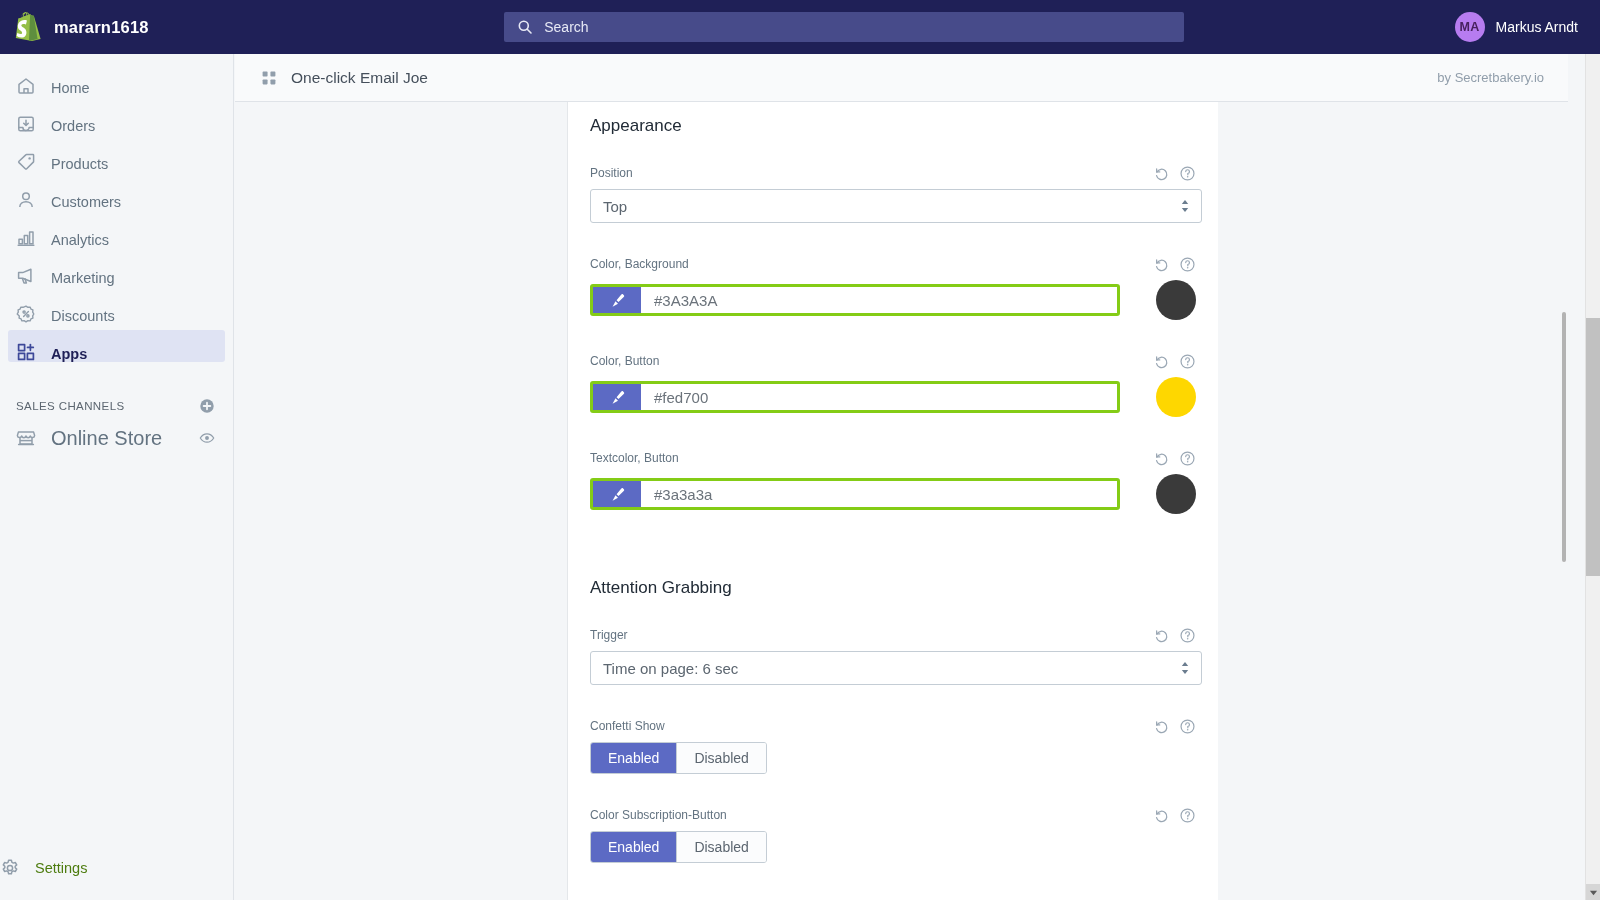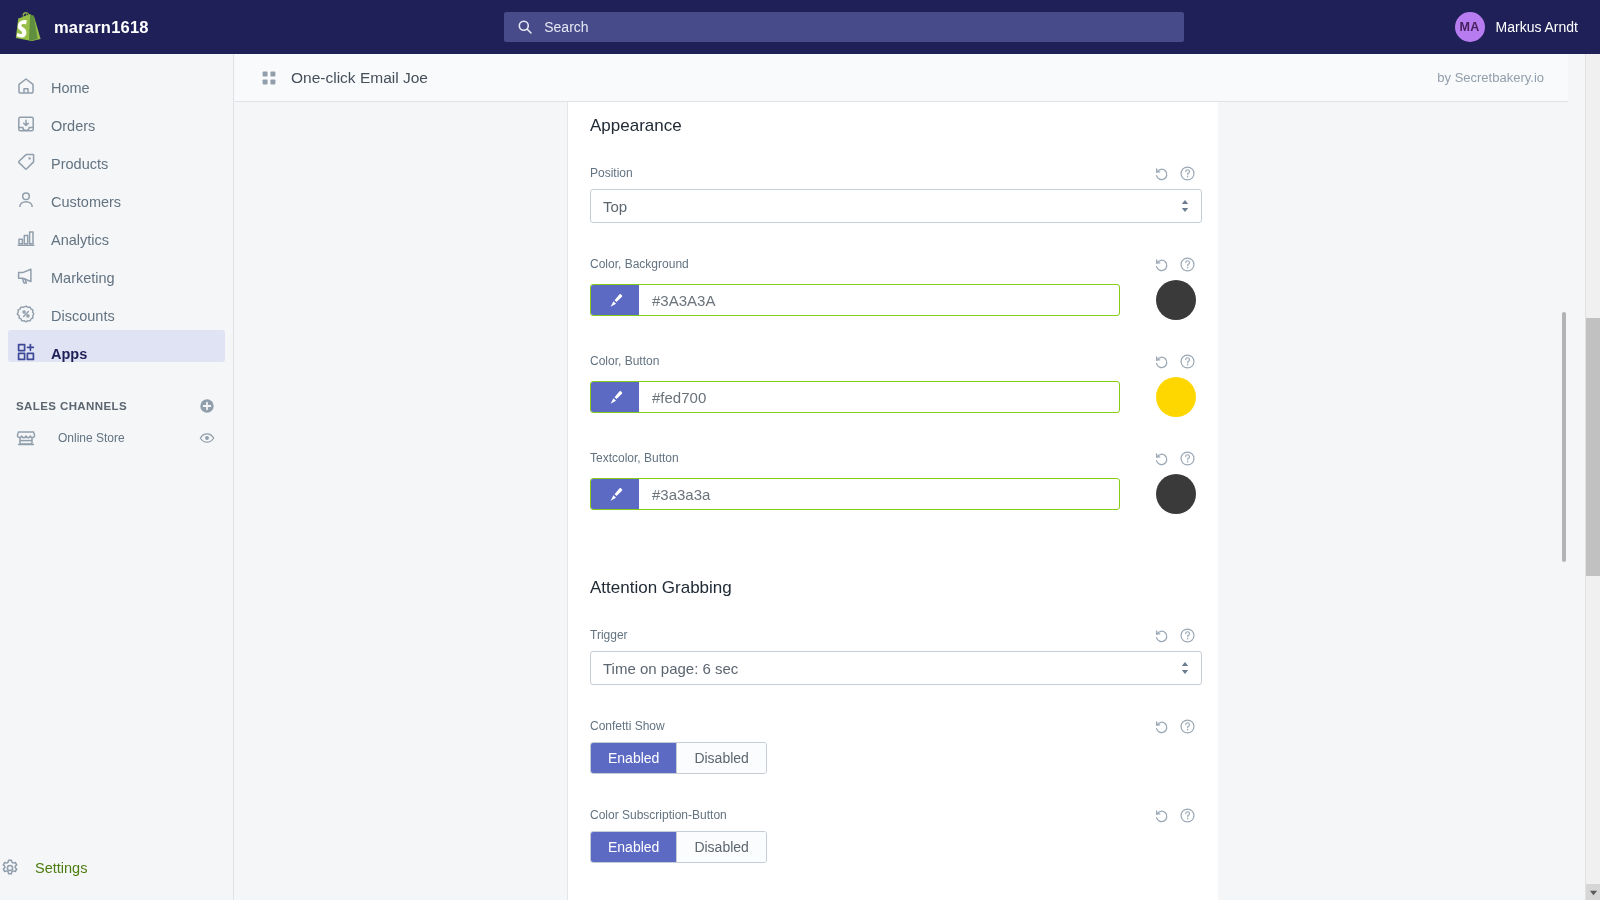--- a/index.html
+++ b/index.html
@@ -70,28 +70,28 @@
   }
   .nav-item.active { background: #dfe3f3; color: #1f2057; font-weight: 600; }
   .nav-item .nic { width: 20px; height: 20px; flex:none; display:block; }
   .nav-label { white-space: nowrap; }
 
   .section-head {
     display: flex; align-items: center; justify-content: space-between;
     margin: 36px 18px 8px 16px;
   }
   .section-title {
-    color: #5c6670; font-size: 11.5px; font-weight: 700;
+    color: #5c6670; font-size: 11.5px; font-weight: 400;
     letter-spacing: .4px;
   }
   .section-head .plus-icon { width: 16px; height: 16px; display:block; cursor:pointer; }
   .channel-item {
     display: flex; align-items: center;
     height: 32px; margin: 0 8px; padding-left: 8px;
-    color: #637381; font-size: 12px; cursor: pointer; gap: 7px;
+    color: #637381; font-size: 20px; cursor: pointer;
   }
   .channel-item .nic { width: 20px; height: 20px; flex:none; margin-right: 15px; display:block; }
   .channel-item .eye-icon { width: 16px; height: 16px; margin-left: auto; margin-right: 10px; display:block; }
 
   .settings-row {
     position: absolute; bottom: 22px; left: 0;
     display: flex; align-items: center; gap: 15px;
     color: #4d7c0f; font-size: 14.5px; cursor: pointer;
   }
   .settings-row .nic { width: 20px; height: 20px; flex:none; display:block; }
@@ -162,21 +162,21 @@
   .select-box .stepper {
     position: absolute; right: 11px; top: 50%;
     transform: translateY(-50%);
     width: 10px; height: 16px; display:block;
   }
 
   .color-row { display: flex; align-items: center; gap: 0; }
   .color-input-group {
     display: flex; align-items: stretch;
     width: 552px; height: 32px;
-    border: 1px solid #84cc16; border-radius: 3px;
+    border: 3px solid #84cc16; border-radius: 3px;
     overflow: hidden; background: #fff;
   }
   .brush-btn {
     width: 48px; flex: none;
     background: #5c6ac4;
     display: flex; align-items: center; justify-content: center;
     cursor: pointer;
   }
   .brush-btn svg { width: 17px; height: 17px; display:block; }
   .color-text {

